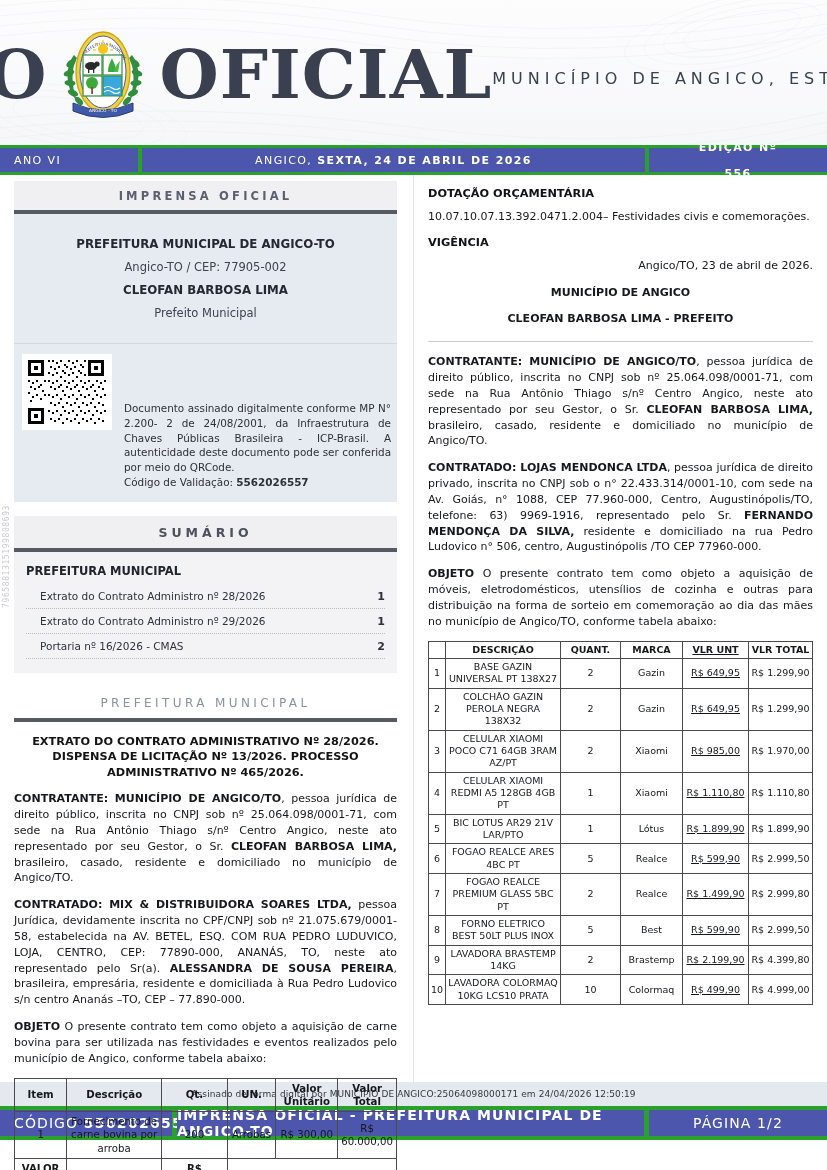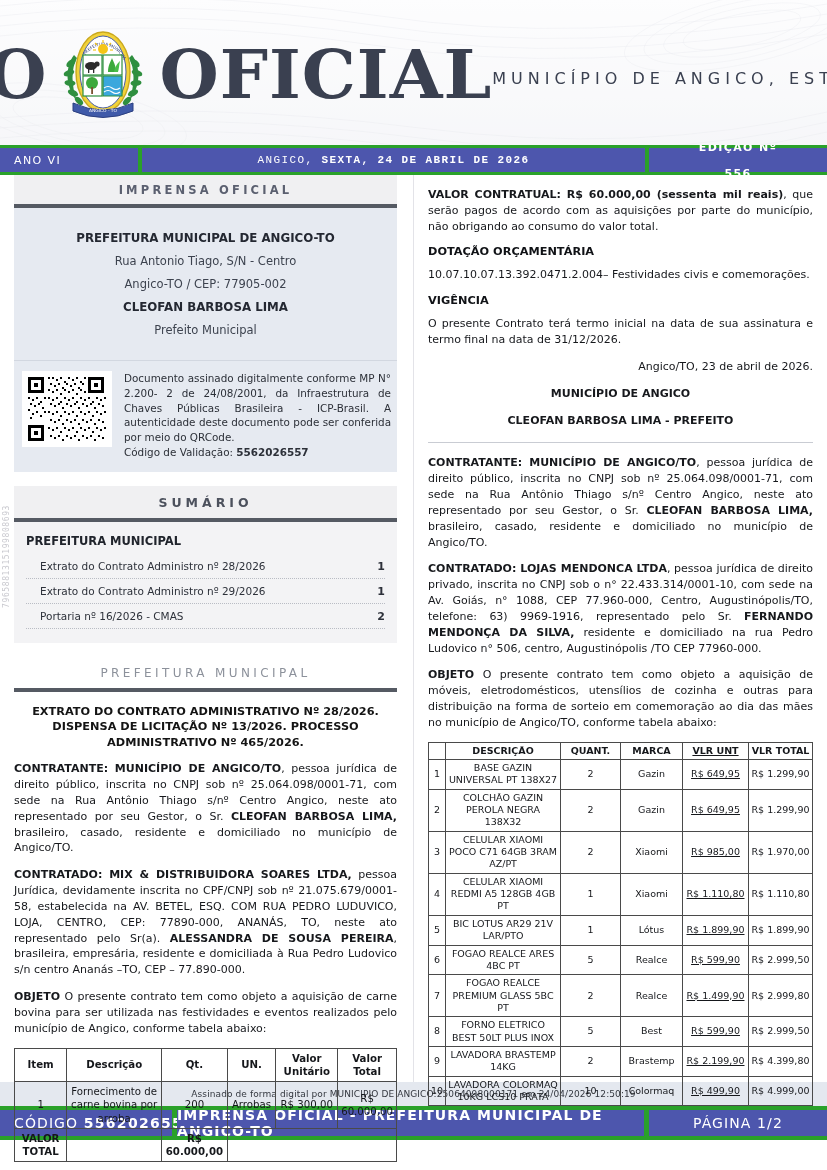--- a/index.html
+++ b/index.html
@@ -72,32 +72,32 @@
   .datebar > div {
     background: #4d56ad;
     color: #ffffff;
     display: flex;
     align-items: center;
     font-size: 11px;
     letter-spacing: 1.4px;
     height: 100%;
   }
   .db-ano   { width: 138px; padding-left: 14px; }
-  .db-mid   { flex: 1; justify-content: center; font-family: Liberation Mono, monospace; }
+  .db-mid   { flex: 1; justify-content: center; }
   .db-ed    { width: 178px; justify-content: center; font-weight: 700; flex-direction: column; }
   .db-mid b, .db-ed b { font-weight: 700; }
 
   
   .columns {
     display: flex;
     padding: 0;
     height: 907px;
     position: relative;
   }
-  .col-left  { width: 413px; padding: 0 16px 0 14px; position: relative; }
+  .col-left  { width: 413px; padding: 6px 16px 0 14px; position: relative; }
   .col-right { width: 414px; padding: 12px 14px 0 14px; position: relative;
                border-left: 1px solid #e3e3e8; }
 
   
   .edge-code {
     position: absolute;
     left: 2px; top: 330px;
     writing-mode: vertical-rl;
     transform: rotate(180deg);
     font-size: 8px;
@@ -137,20 +137,21 @@
     padding: 10px 6px 12px 8px;
   }
   .qr { width: 90px; height: 76px; background: #fff; padding: 4px; flex: 0 0 auto; }
   .qr svg { display: block; }
   .qr-text {
     font-size: 10.4px;
     line-height: 1.42;
     color: #2c3038;
     text-align: justify;
     flex: 1;
+    margin-top: 47px;
   }
   .qr-text .code { font-weight: 700; }
 
   
   .sum { margin-bottom: 16px; }
   .sum-head {
     background: #f0f0f2;
     text-align: center;
     font-size: 12.5px;
     letter-spacing: 4px;
@@ -391,21 +392,20 @@
   <div class="columns">
 
     <div class="edge-code">7965881315199808693</div>
 
     <section class="col-left">
 
       <div class="panel">
         <div class="panel-head">IMPRENSA OFICIAL</div>
         <div class="panel-body">
           <div class="ln b">PREFEITURA MUNICIPAL DE ANGICO-TO</div>
-          <div class="ln">Rua Antonio Tiago, S/N - Centro</div>
           <div class="ln">Angico-TO / CEP: 77905-002</div>
           <div class="ln b">CLEOFAN BARBOSA LIMA</div>
           <div class="ln">Prefeito Municipal</div>
         </div>
         <div class="qr-block">
           <div class="qr">
             <svg width="82" height="68" viewBox="0 0 41 34" shape-rendering="crispEdges">
               <rect width="41" height="34" fill="#ffffff"></rect>
               <g fill="#000000">
                 <rect x="1" y="1" width="8" height="8"></rect>
@@ -619,29 +619,25 @@
             <td></td>
             <td class="strong">R$ 60.000,00</td>
             <td colspan="3"></td>
           </tr>
         </tbody>
       </table>
     </section>
 
     <section class="col-right">
 
-      <p class="body">
-        <b>VALOR CONTRATUAL: R$ 60.000,00 (sessenta mil reais)</b><span>, que serão pagos de acordo com as aquisições por parte do município, não obrigando ao consumo do valor total.</span>
-      </p>
 
       <div class="h-lbl">DOTAÇÃO ORÇAMENTÁRIA</div>
       <p class="body">10.07.10.07.13.392.0471.2.004– Festividades civis e comemorações.</p>
 
       <div class="h-lbl">VIGÊNCIA</div>
-      <p class="body">O presente Contrato terá termo inicial na data de sua assinatura e termo final na data de 31/12/2026.</p>
 
       <p class="body right">Angico/TO, 23 de abril de 2026.</p>
 
       <p class="body center">
         <b>MUNICÍPIO DE ANGICO</b>
       </p>
       <p class="body center">
         <b>CLEOFAN BARBOSA LIMA - PREFEITO</b>
       </p>
 

